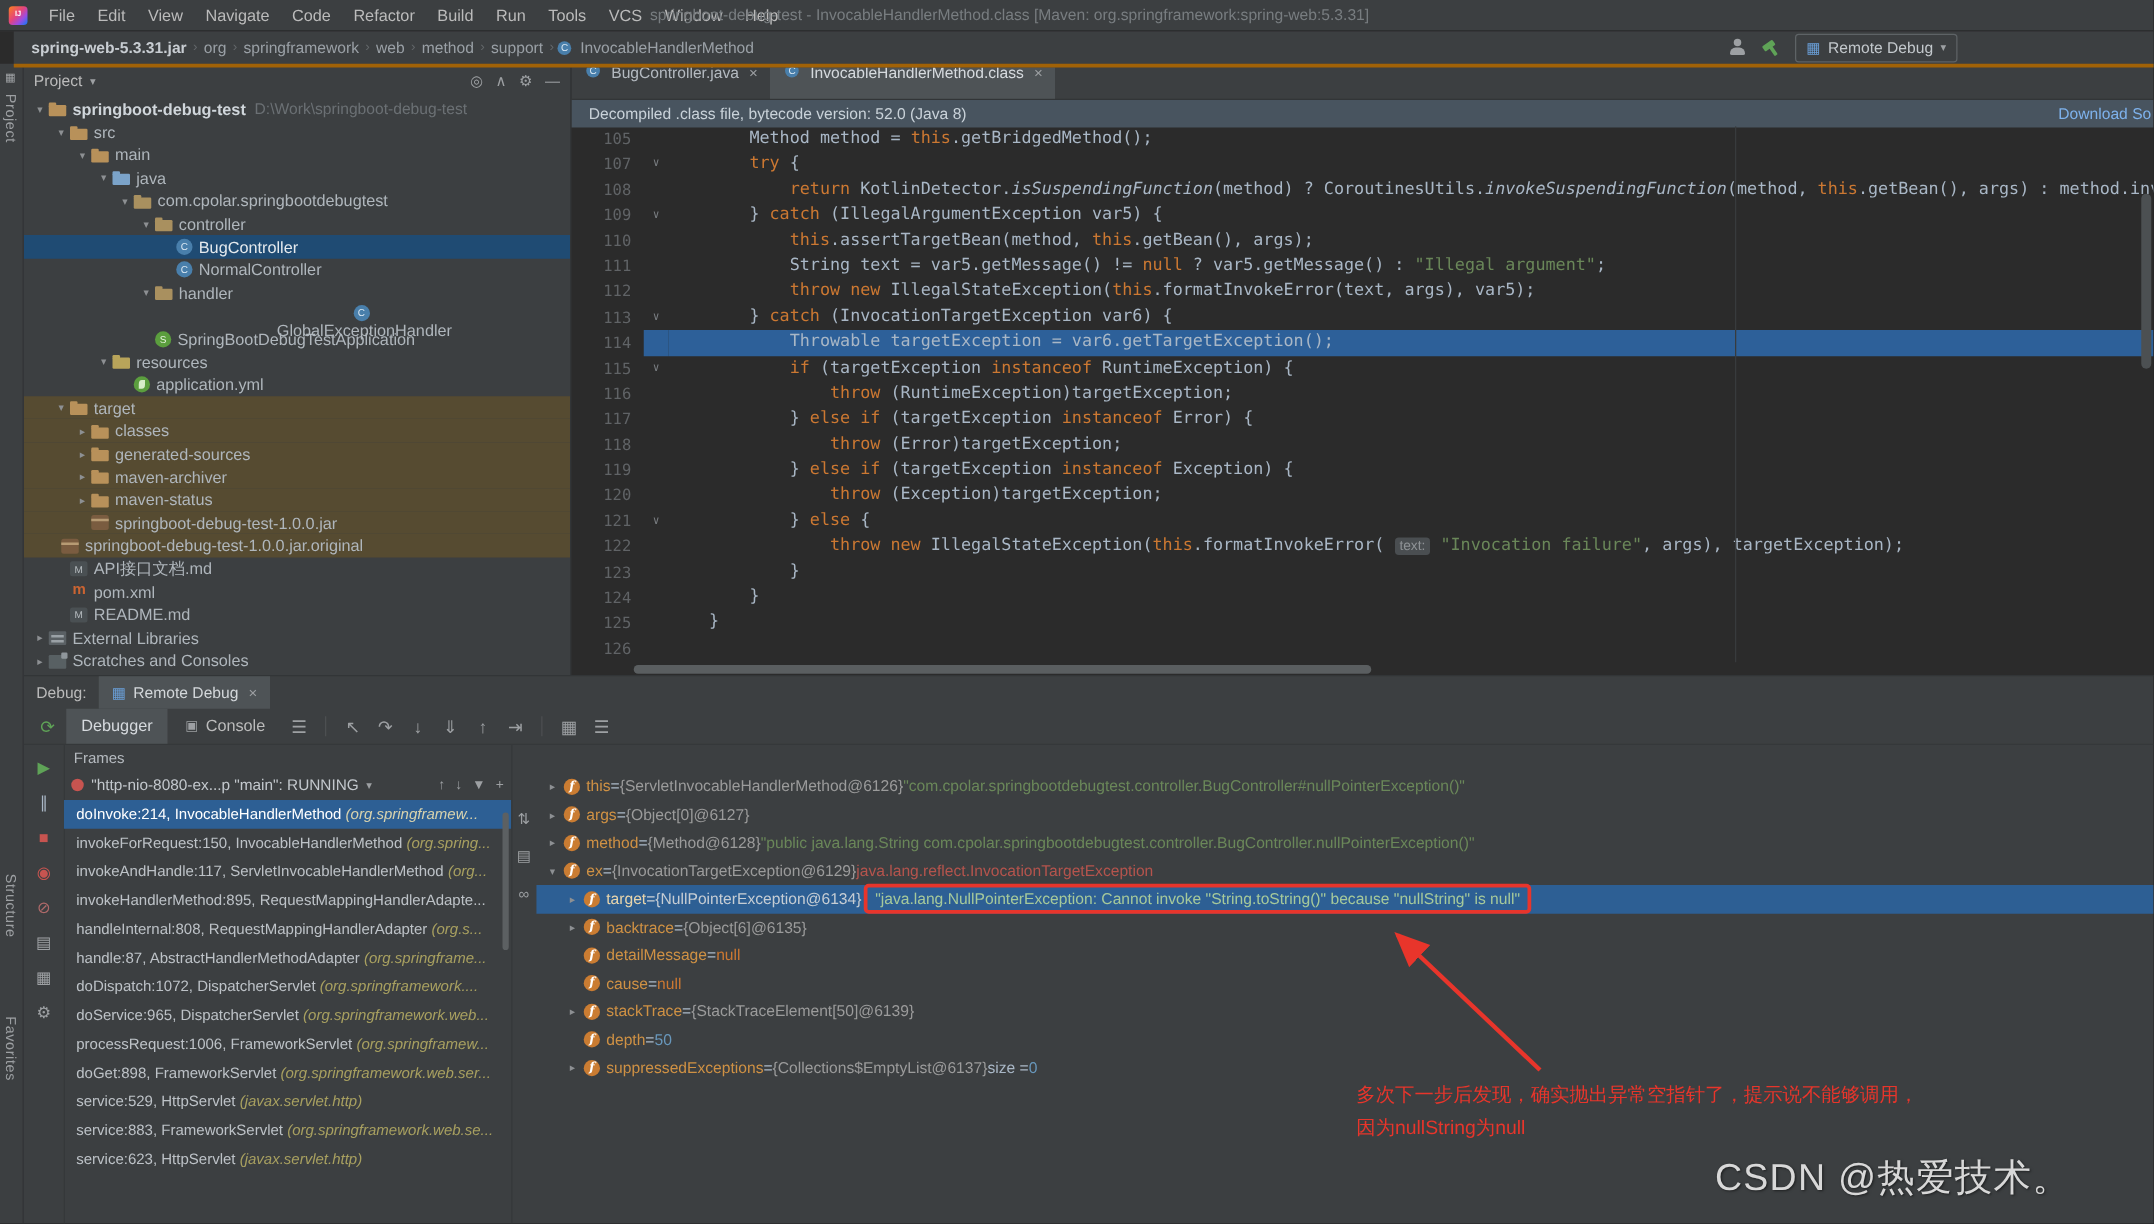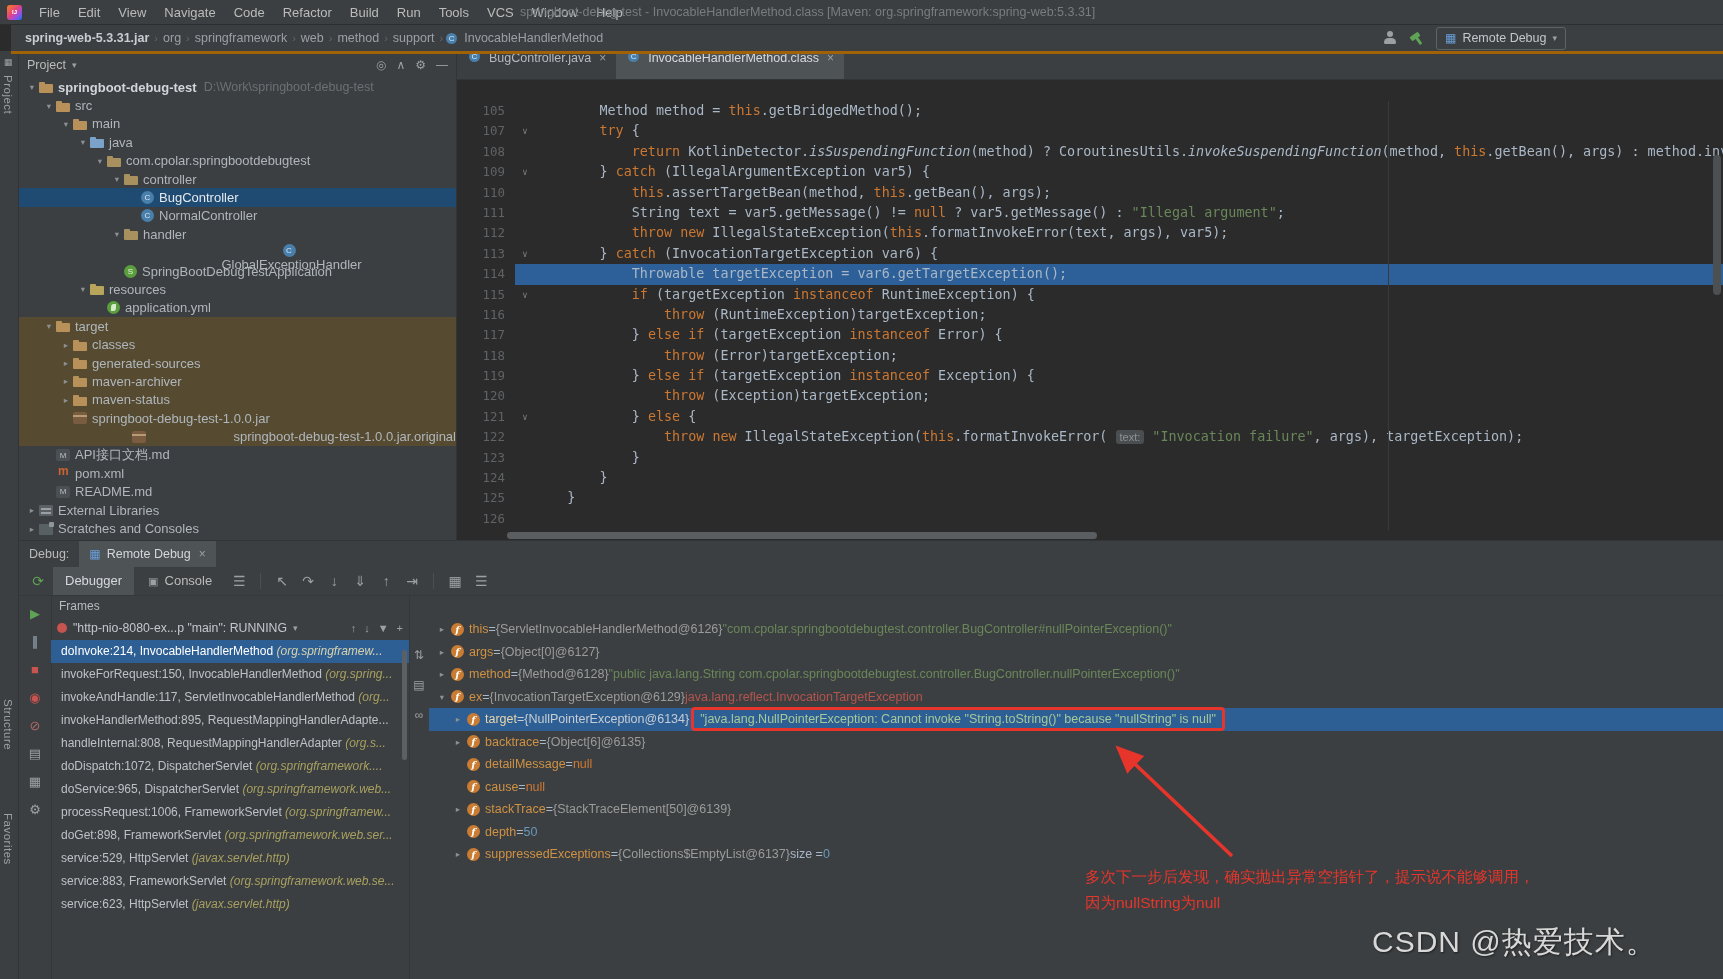--- a/index.html
+++ b/index.html
@@ -318,21 +318,21 @@
         <div class="tree-row hl" style="padding-left: 40px;">
           <span class="chev">▸</span>
           <span class="ic ic-folder"></span>
           <span class="lbl">maven-status</span>
         </div>
         <div class="tree-row hl" style="padding-left: 40px;">
           <span class="chev"></span>
           <span class="ic ic-file-jar"></span>
           <span class="lbl">springboot-debug-test-1.0.0.jar</span>
         </div>
-        <div class="tree-row hl" style="padding-left: 16px; justify-content: space-between;">
+        <div class="tree-row hl" style="padding-left: 16px;">
           <span class="chev"></span>
           <span class="ic ic-file-jar"></span>
           <span class="lbl">springboot-debug-test-1.0.0.jar.original</span>
         </div>
         <div class="tree-row" style="padding-left: 23px;">
           <span class="chev"></span>
           <span class="ic ic-file-md"></span>
           <span class="lbl">API接口文档.md</span>
         </div>
         <div class="tree-row" style="padding-left: 23px;">
@@ -364,20 +364,24 @@
           <span class="ic ic-class crumb-class"></span>
           <span>BugController.java</span>
           <span class="tab-close">×</span>
         </div>
         <div class="ed-tab active">
           <span class="ic ic-class crumb-class"></span>
           <span>InvocableHandlerMethod.class</span>
           <span class="tab-close">×</span>
         </div>
       </div>
+    <div id="banner">
+      <span>Decompiled .class file, bytecode version: 52.0 (Java 8)</span>
+      <span id="banner-link">Download So</span>
+    </div>
     <div id="code">
       <div class="guide"></div>
       <div id="code-lines">
           <div class="code-line">
             <span class="ln">105</span>
             <span class="fold"></span>
             <span class="ct">        <span class="tok-p">Method method = </span><span class="tok-k">this</span><span class="tok-p">.getBridgedMethod();</span></span>
           </div>
           <div class="code-line">
             <span class="ln">107</span>
@@ -544,20 +548,21 @@
               <span>▼</span>
               <span>+</span>
             </span>
         </div>
         <div id="frame-rows">
             <div class="frame-row selected"><span class="f-loc">doInvoke:214, InvocableHandlerMethod </span><span class="f-pkg">(org.springframew...</span></div>
             <div class="frame-row"><span class="f-loc">invokeForRequest:150, InvocableHandlerMethod </span><span class="f-pkg">(org.spring...</span></div>
             <div class="frame-row"><span class="f-loc">invokeAndHandle:117, ServletInvocableHandlerMethod </span><span class="f-pkg">(org...</span></div>
             <div class="frame-row"><span class="f-loc">invokeHandlerMethod:895, RequestMappingHandlerAdapte...</span><span class="f-pkg"></span></div>
             <div class="frame-row"><span class="f-loc">handleInternal:808, RequestMappingHandlerAdapter </span><span class="f-pkg">(org.s...</span></div>
+            <div class="frame-row"><span class="f-loc">handle:87, AbstractHandlerMethodAdapter </span><span class="f-pkg">(org.springframe...</span></div>
             <div class="frame-row"><span class="f-loc">doDispatch:1072, DispatcherServlet </span><span class="f-pkg">(org.springframework....</span></div>
             <div class="frame-row"><span class="f-loc">doService:965, DispatcherServlet </span><span class="f-pkg">(org.springframework.web...</span></div>
             <div class="frame-row"><span class="f-loc">processRequest:1006, FrameworkServlet </span><span class="f-pkg">(org.springframew...</span></div>
             <div class="frame-row"><span class="f-loc">doGet:898, FrameworkServlet </span><span class="f-pkg">(org.springframework.web.ser...</span></div>
             <div class="frame-row"><span class="f-loc">service:529, HttpServlet </span><span class="f-pkg">(javax.servlet.http)</span></div>
             <div class="frame-row"><span class="f-loc">service:883, FrameworkServlet </span><span class="f-pkg">(org.springframework.web.se...</span></div>
             <div class="frame-row"><span class="f-loc">service:623, HttpServlet </span><span class="f-pkg">(javax.servlet.http)</span></div>
           </div>
         <div id="frames-scroll"></div>
       </div>

